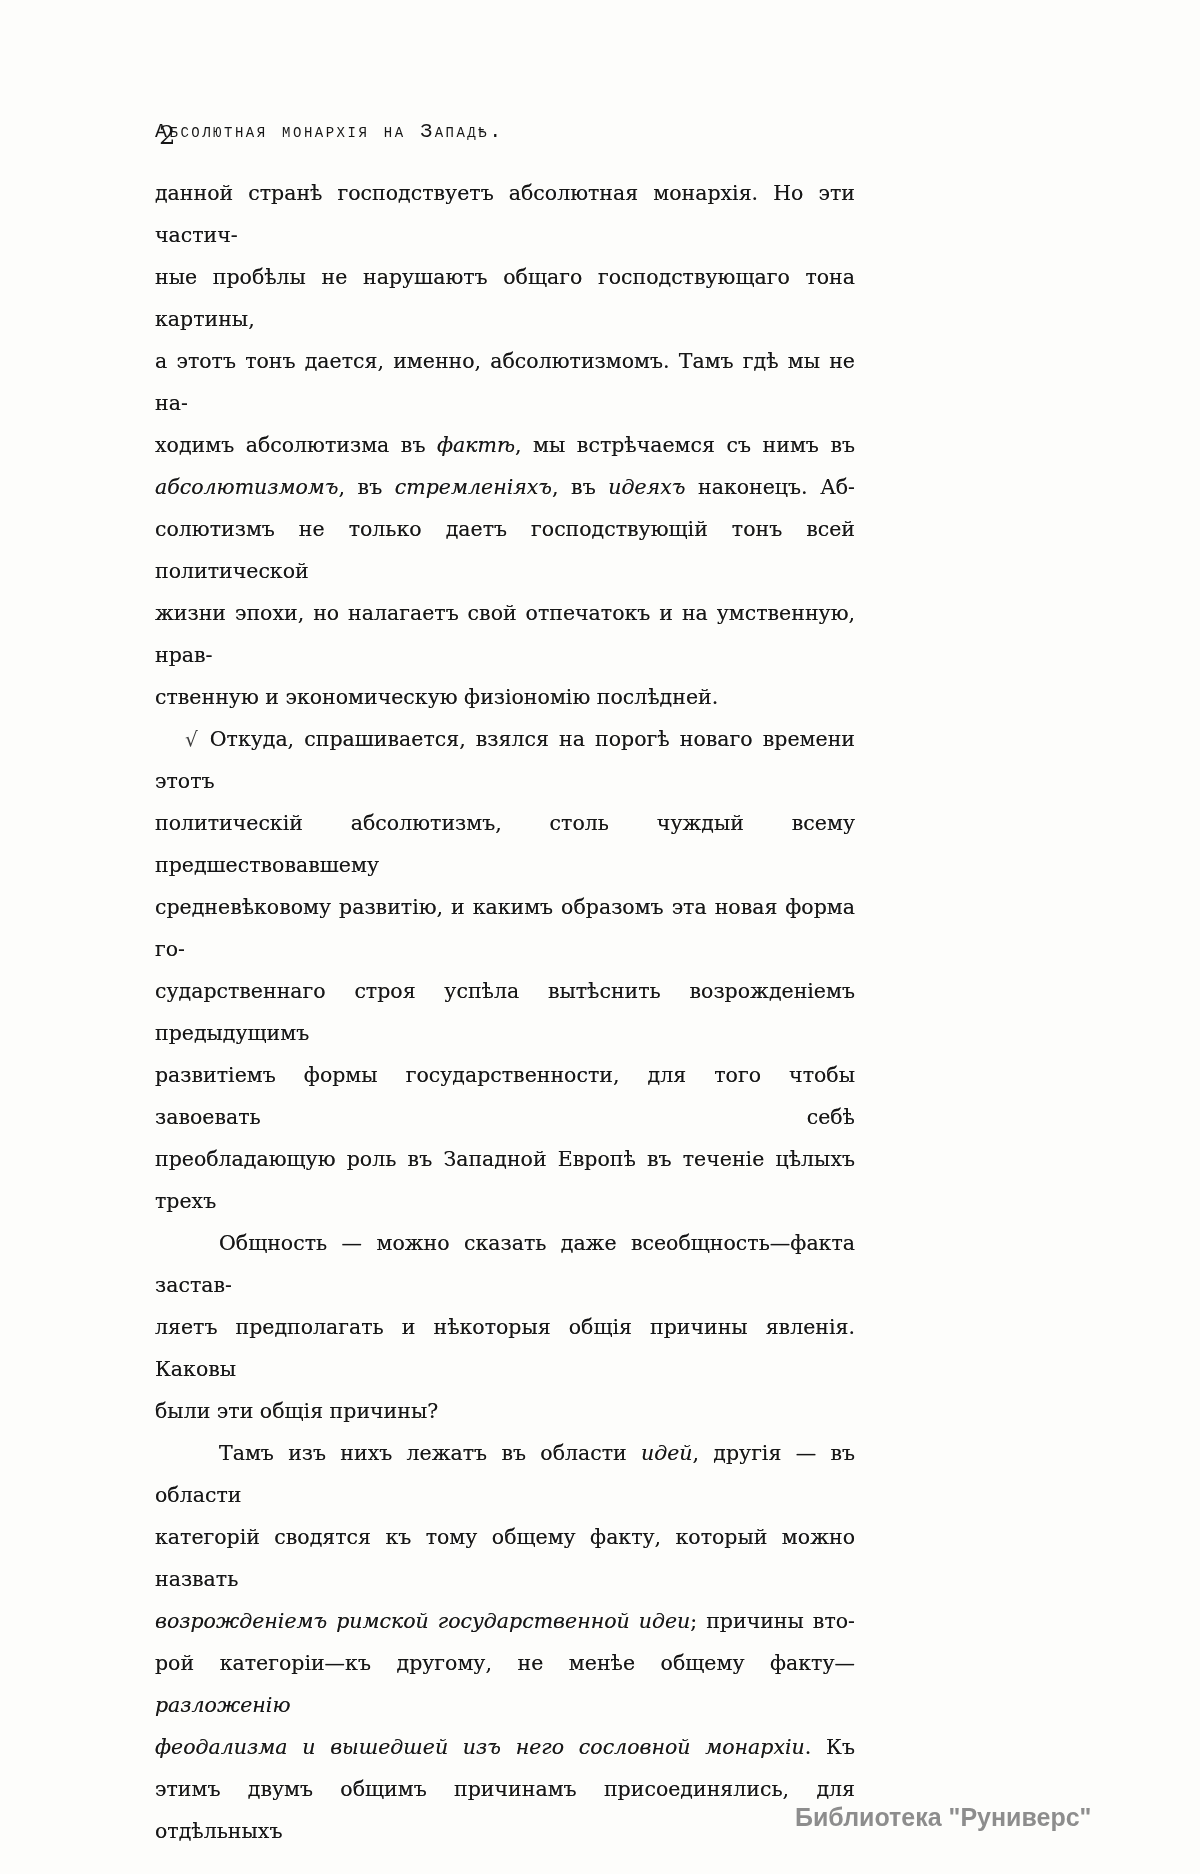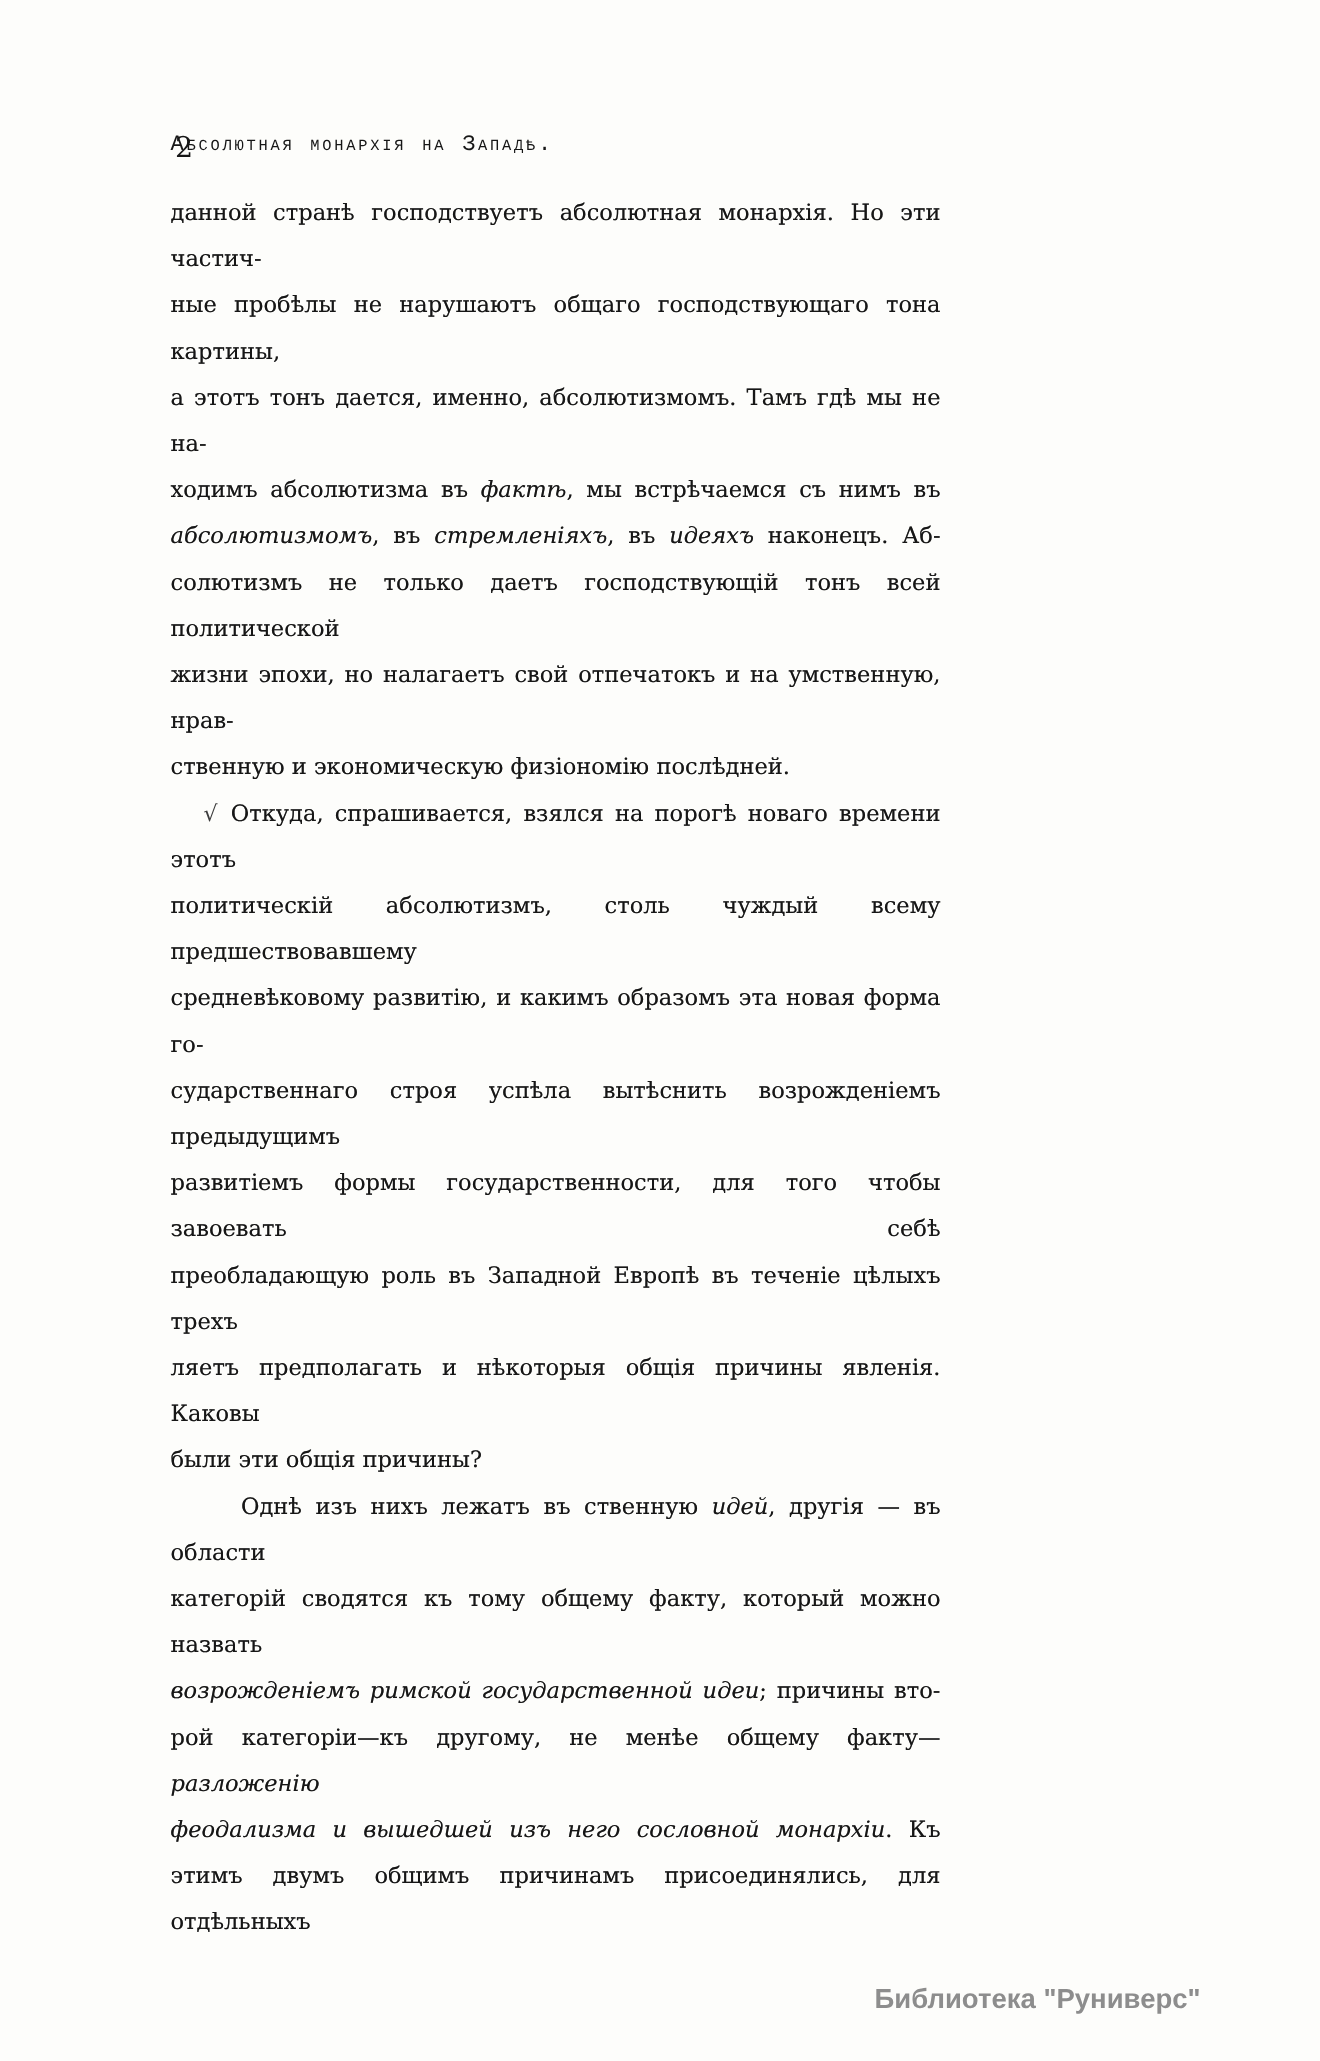--- a/index.html
+++ b/index.html
@@ -85,25 +85,26 @@
         </div>
         <div class="para">
           <div class="tline first marked"><span class="margin-mark">√</span><span>Откуда, спрашивается, взялся на порогѣ новаго времени этотъ</span></div>
           <div class="tline"><span>политическій абсолютизмъ, столь чуждый всему предшествовавшему</span></div>
           <div class="tline"><span>средневѣковому развитію, и какимъ образомъ эта новая форма го-</span></div>
           <div class="tline"><span>сударственнаго строя успѣла вытѣснить возрожденіемъ предыдущимъ</span></div>
           <div class="tline"><span>развитіемъ формы государственности, для того чтобы завоевать себѣ</span></div>
           <div class="tline"><span>преобладающую роль въ Западной Европѣ въ теченіе цѣлыхъ трехъ</span></div>
         </div>
         <div class="para">
+          <div class="tline first"><span>Общность — можно сказать даже всеобщность—факта застав-</span></div>
           <div class="tline"><span>ляетъ предполагать и нѣкоторыя общія причины явленія. Каковы</span></div>
           <div class="tline lend"><span>были эти общія причины?</span></div>
         </div>
         <div class="para">
-          <div class="tline first"><span>Однѣ изъ нихъ лежатъ въ ственную </span><span class="it">идей</span><span>, другія — въ области</span></div>
+          <div class="tline first"><span>Тамъ изъ нихъ лежатъ въ области </span><span class="it">идей</span><span>, другія — въ области</span></div>
           <div class="tline"><span>категорій сводятся къ тому общему факту, который можно назвать</span></div>
           <div class="tline"><span class="it">возрожденіемъ римской государственной идеи</span><span>; причины вто-</span></div>
           <div class="tline"><span>рой категоріи—къ другому, не менѣе общему факту—</span><span class="it">разложенію</span></div>
           <div class="tline"><span class="it">феодализма и вышедшей изъ него сословной монархіи</span><span>. Къ</span></div>
           <div class="tline"><span>этимъ двумъ общимъ причинамъ присоединялись, для отдѣльныхъ</span></div>
         </div>
       </div>
 
   </div>
 

